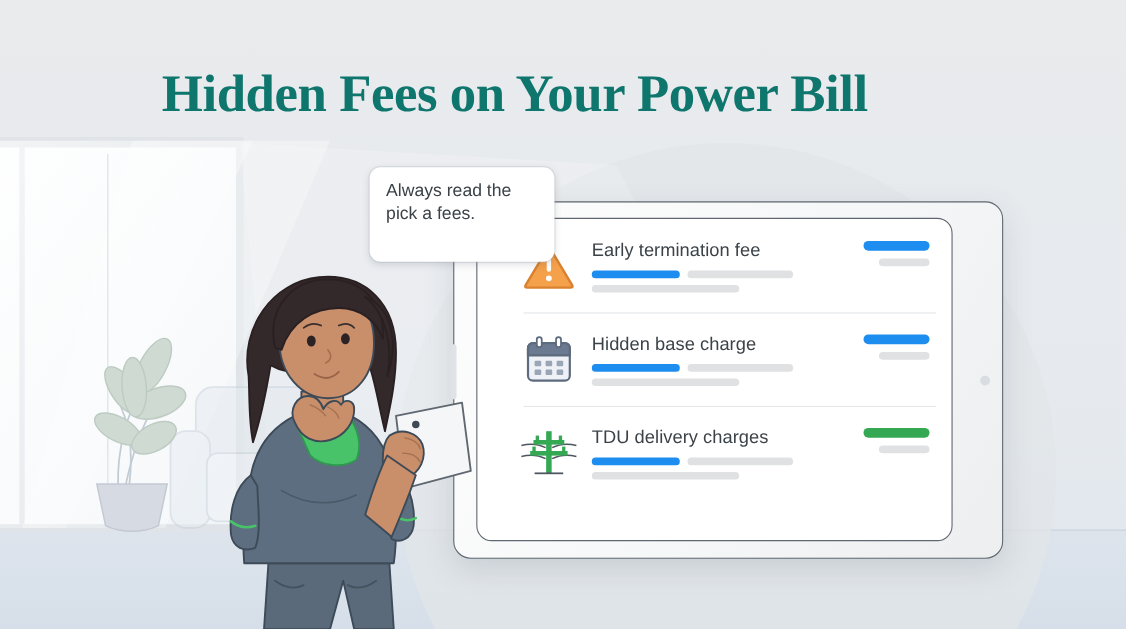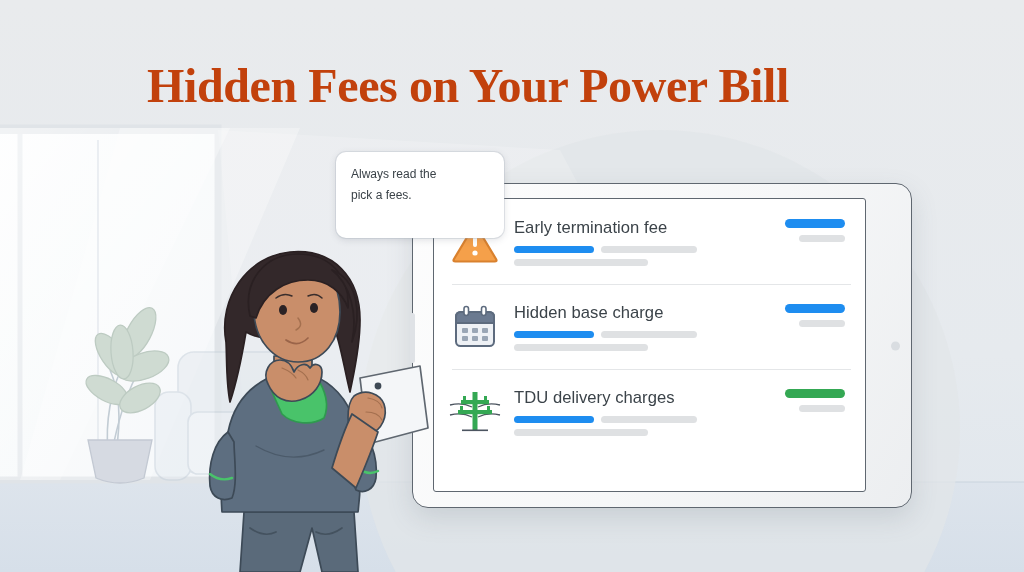--- a/index.html
+++ b/index.html
@@ -15,36 +15,36 @@
   #bg-svg { position:absolute; inset:0; width:1024px; height:572px; display:block; }
 
   
   #title {
     position:absolute; top:58px; left:0; width:936px;
     text-align:center;
     font-family:"Liberation Serif", serif;
     font-weight:bold;
     font-size:48px;
     letter-spacing:-0.4px;
-    color:#c2410c;
+    color:#0f766e;
     z-index:40;
     white-space:nowrap;
   }
 
   
   #bubble {
     position:absolute; left:336px; top:152px; width:168px; height:86px;
     background:#ffffff;
     border-radius:10px;
     box-shadow:0 2px 7px rgba(70,80,95,0.17), 0 0 0 1px rgba(180,190,200,0.30);
     padding:12px 14px 0 15px;
     z-index:45;
   }
   #bubble .btext {
-    font-size:12px;
+    font-size:16px;
     line-height:20.5px;
     color:#3a4248;
     font-family:"Liberation Sans", sans-serif;
   }
 
   
   #tablet {
     position:absolute; left:412px; top:183px; width:500px; height:325px;
     z-index:30;
   }
@@ -61,22 +61,23 @@
   }
   #tablet-dot {
     position:absolute; right:12px; top:50%; transform:translateY(-50%);
     width:9px; height:9px; border-radius:50%;
     background:#d9dde1;
   }
   #screen {
     position:absolute; left:21px; top:15px; right:46px; bottom:16px;
     background:#ffffff;
     border:1px solid #5f6770;
-    border-radius:3px;
+    border-radius:14px;
     overflow:hidden;
+    padding-left:24px;
   }
 
   
   .row {
     position:relative;
     height:85px;
     display:flex;
     align-items:center;
     padding:0 16px 0 14px;
   }

